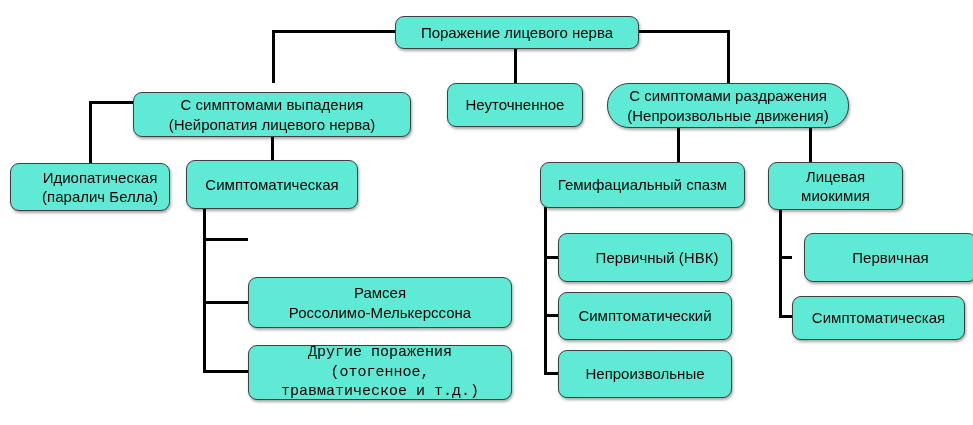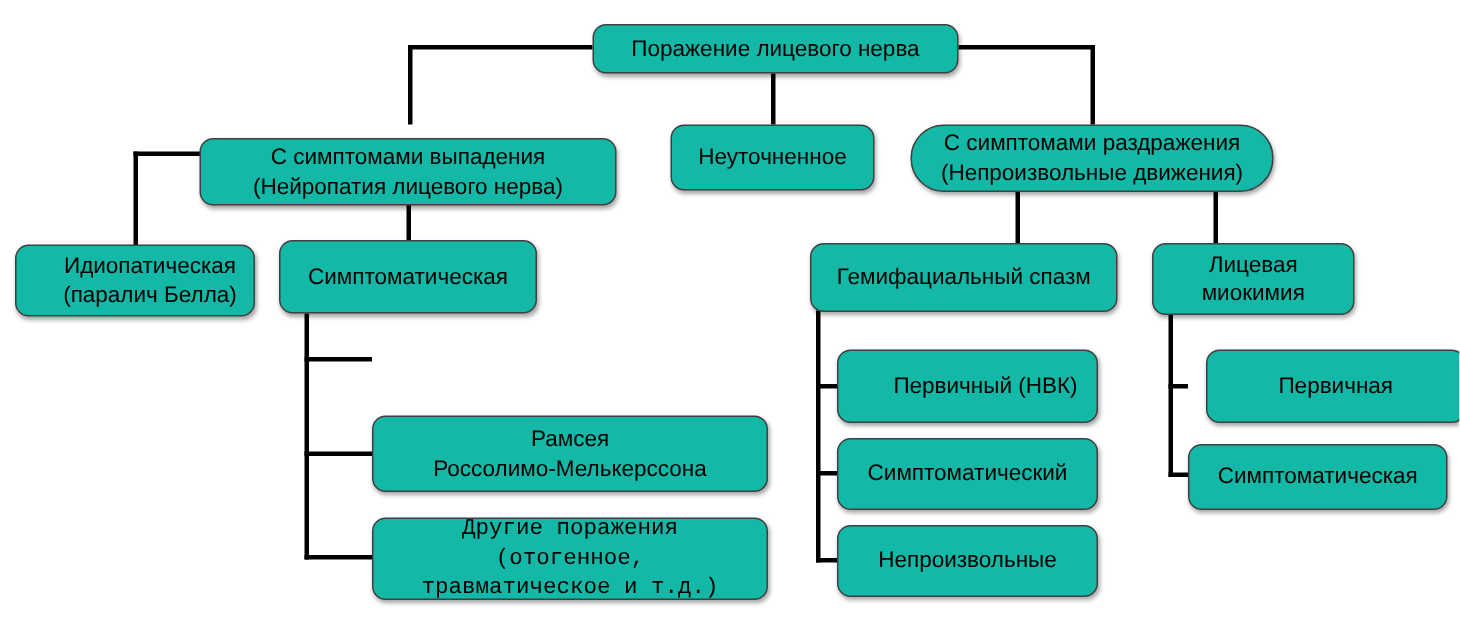--- a/index.html
+++ b/index.html
@@ -2,21 +2,21 @@
 <html><head>
 <meta charset="utf-8">
 <style>
   html,body{margin:0;padding:0;}
   body{background:#ffffff;font-family:"Liberation Sans","DejaVu Sans",sans-serif;}
   .canvas{
     position:relative;width:973px;height:425px;background:#ffffff;overflow:hidden;
   }
   .node{
     position:absolute;
-    background:#14b8a6;
+    background:#5eead4;
     border:1.5px solid #404040;
     border-radius:9px;
     box-shadow:1px 2px 3px rgba(0,0,0,0.35);
     display:flex;align-items:center;justify-content:center;
     text-align:center;
     font-size:15px;line-height:1.3;color:#000;
     white-space:pre-line;
     box-sizing:border-box;
     padding:2px 6px;
   }

